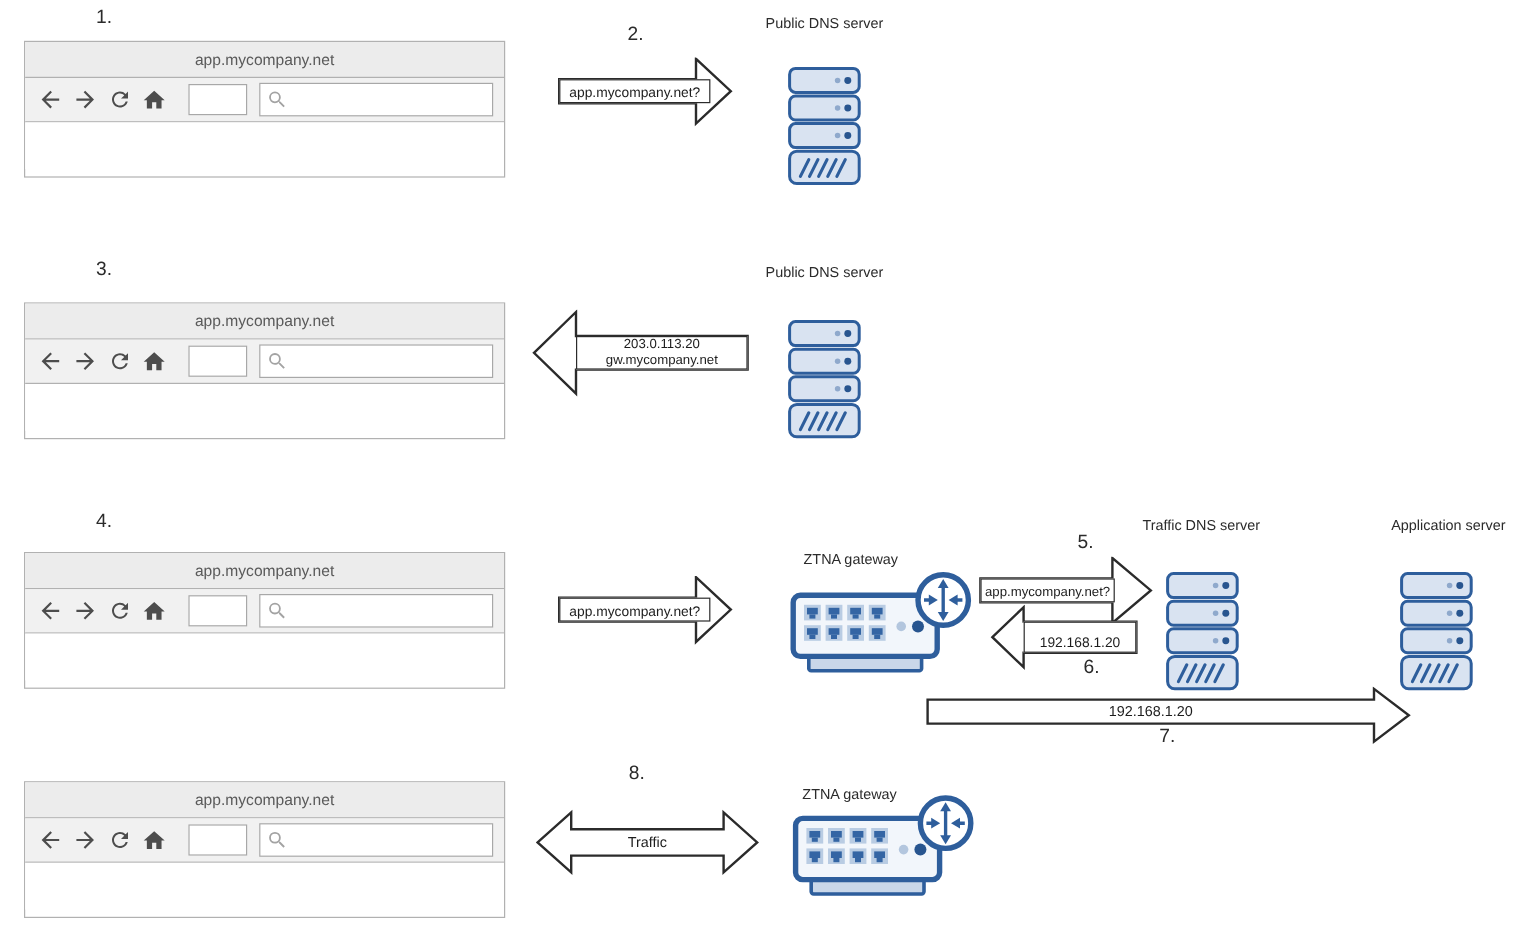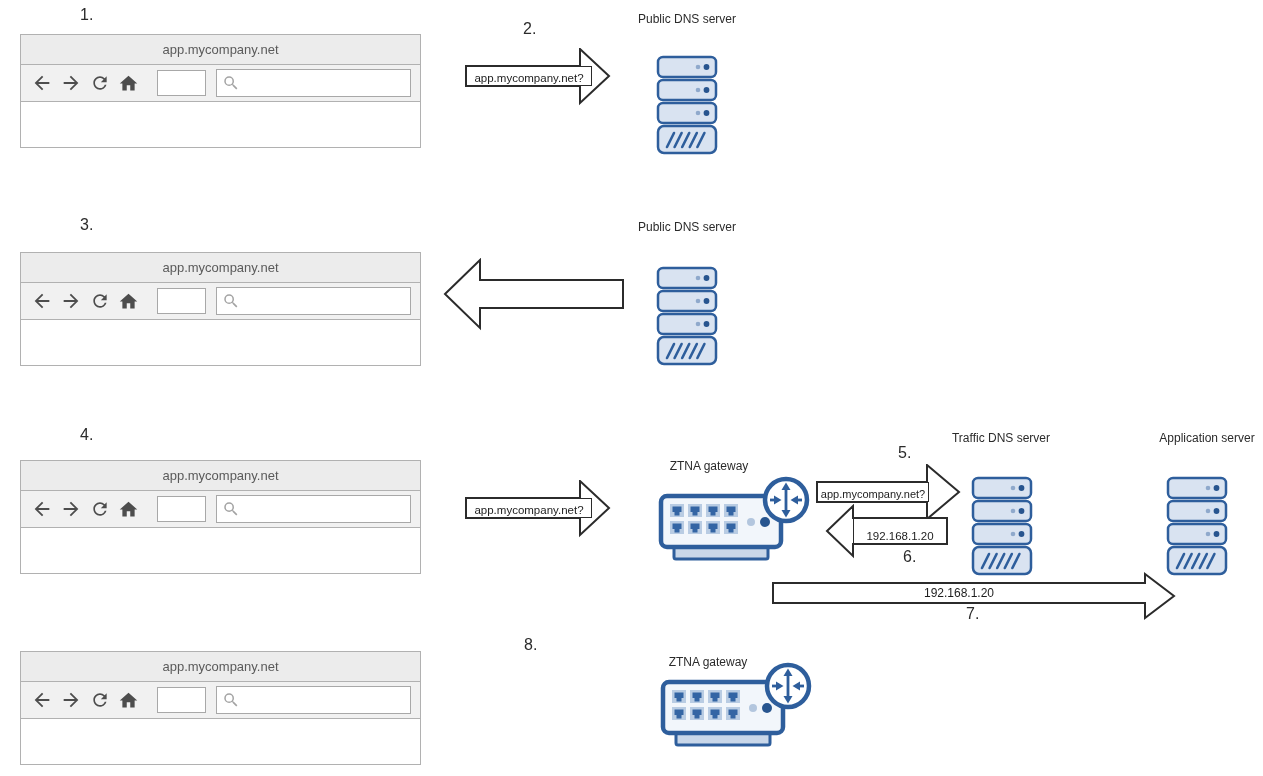--- a/index.html
+++ b/index.html
@@ -389,20 +389,24 @@
       </svg>
     <div class="arrow-box" style="left:22px;top:18px;width:126px;height:20px;">
       <span>app.mycompany.net?</span>
     </div>
   </div>
 
   <div class="arrow-wrap" style="left:440px;top:258px;width:190px;height:74px;">
     <svg width="190" height="74">
         <polygon points="5,36 40,2 40,22 183,22 183,50 40,50 40,70" fill="#fff" stroke="#2b2b2b" stroke-width="2"></polygon>
       </svg>
+    <div class="arrow-box" style="left:40px;top:22px;width:143px;height:28px;font-size:11px;">
+      <span>203.0.113.20</span>
+      <span>gw.mycompany.net</span>
+    </div>
   </div>
 
   <div class="arrow-wrap" style="left:444px;top:480px;width:168px;height:58px;">
     <svg width="168" height="58">
         <polygon points="22,18 136,18 136,1 165,28 136,55 136,38 22,38" fill="#fff" stroke="#2b2b2b" stroke-width="2"></polygon>
       </svg>
     <div class="arrow-box" style="left:22px;top:18px;width:126px;height:20px;">
       <span>app.mycompany.net?</span>
     </div>
   </div>
@@ -427,14 +431,22 @@
 
   <div class="arrow-wrap" style="left:771px;top:572px;width:410px;height:50px;">
     <svg width="410" height="50">
         <polygon points="2,11 374,11 374,2 403,24 374,46 374,31 2,31" fill="#fff" stroke="#2b2b2b" stroke-width="2"></polygon>
       </svg>
     <div class="arrow-text" style="left:2px;top:11px;width:372px;height:20px;">
       <span>192.168.1.20</span>
     </div>
   </div>
 
+  <div class="arrow-wrap" style="left:446px;top:674px;width:190px;height:56px;">
+    <svg width="190" height="56">
+        <polygon points="2,28 30,3 30,17 157,17 157,3 185,28 157,53 157,39 30,39 30,53" fill="#fff" stroke="#2b2b2b" stroke-width="2"></polygon>
+      </svg>
+    <div class="arrow-text" style="left:30px;top:17px;width:127px;height:22px;">
+      <span>Traffic</span>
+    </div>
+  </div>
 
 </div>
 
 </body></html>

